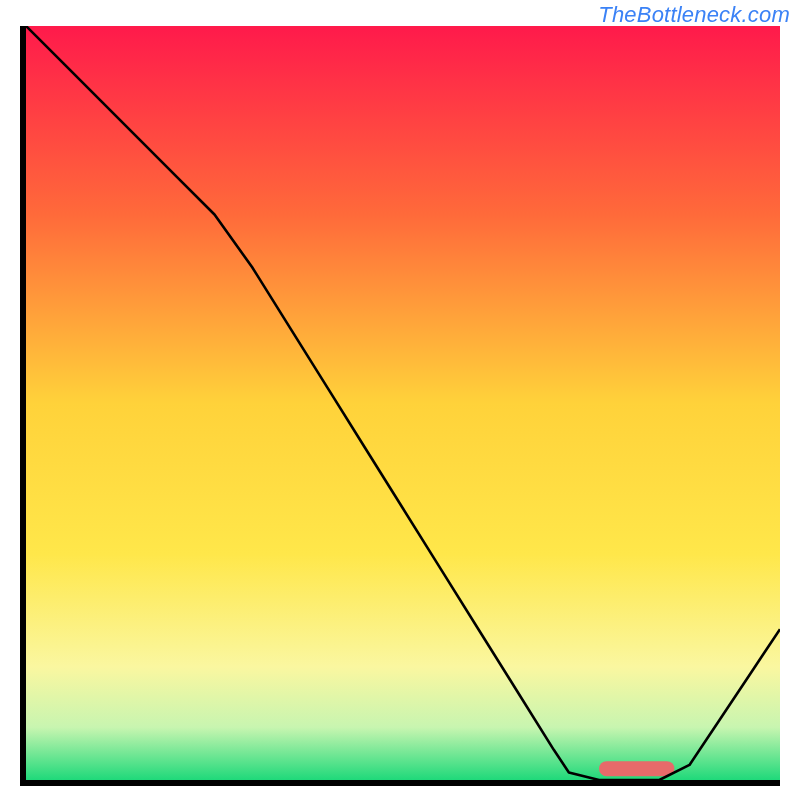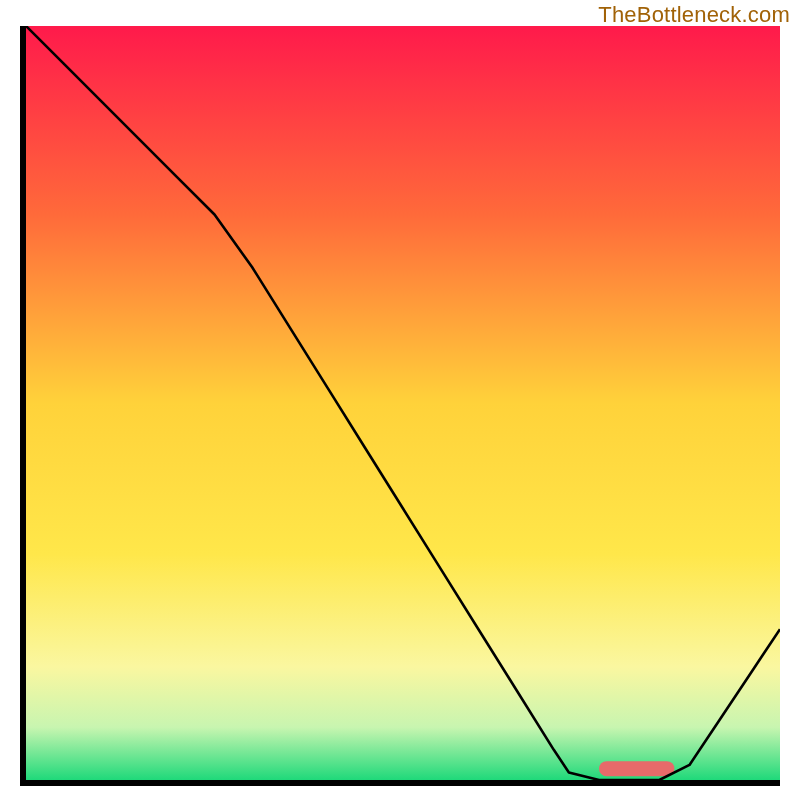--- a/index.html
+++ b/index.html
@@ -8,23 +8,24 @@
     width: 800px;
     height: 800px;
     background: #fff;
     font-family: Arial, Helvetica, sans-serif;
     position: relative;
   }
   .watermark {
     position: absolute;
     top: 2px;
     right: 10px;
-    color: #a16207;
+    color: #3b82f6;
     font-size: 22px;
     letter-spacing: 0.2px;
+    font-style: italic;
   }
   .plot-frame {
     position: absolute;
     left: 20px;
     top: 26px;
     width: 760px;
     height: 760px;
     border-left: 6px solid #000;
     border-bottom: 6px solid #000;
     box-sizing: border-box;

